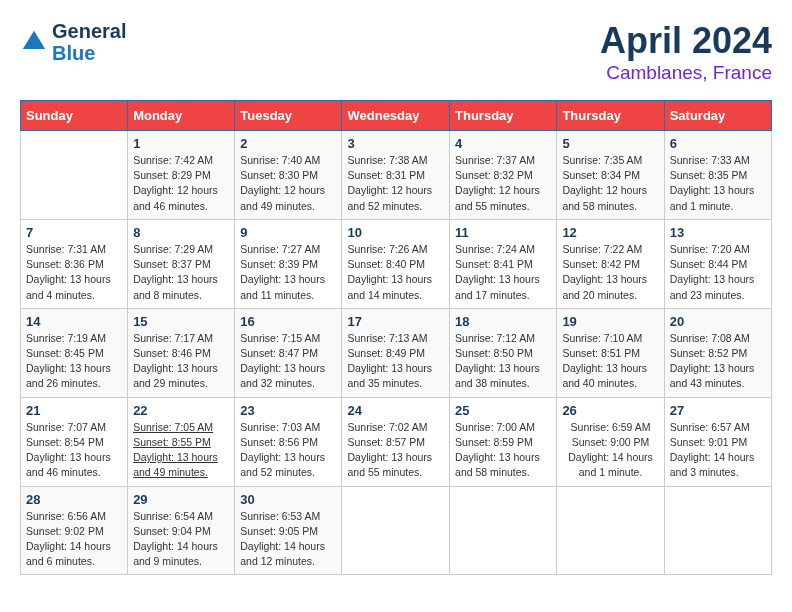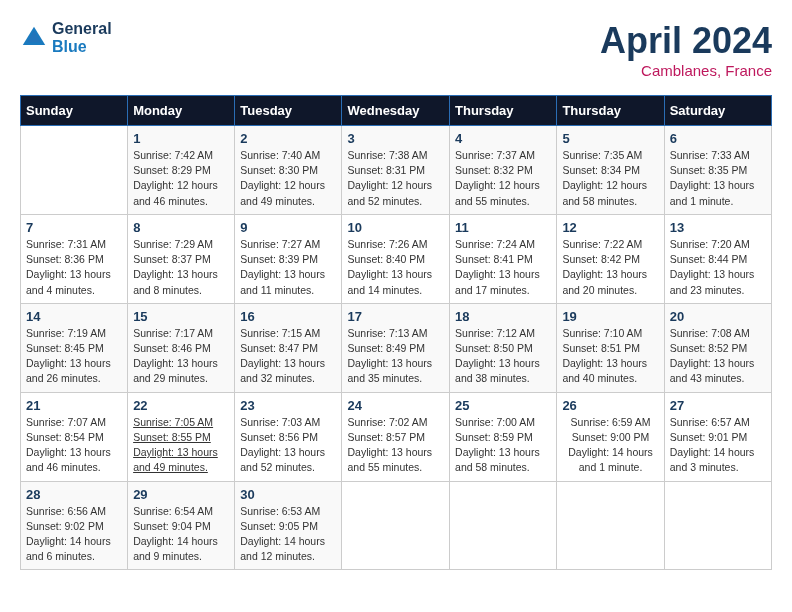--- a/index.html
+++ b/index.html
@@ -14,21 +14,21 @@
       display: flex;
       justify-content: space-between;
       align-items: flex-start;
       margin-bottom: 16px;
     }
     .logo {
       display: flex;
       align-items: center;
     }
     .logo-text {
-      font-size: 16px;
+      font-size: 20px;
       font-weight: bold;
       color: #1a3a5c;
       line-height: 1.1;
     }
     .logo-text span {
       color: #1a7abf;
     }
     .logo-icon {
       width: 28px;
       height: 28px;
@@ -36,30 +36,30 @@
     }
     .title-block {
       text-align: right;
     }
     .month-title {
       font-size: 36px;
       font-weight: bold;
       color: #1a3a5c;
     }
     .subtitle {
-      font-size: 15px;
-      color: #be185d;
+      font-size: 19px;
+      color: #6d28d9;
     }
     table {
       width: 100%;
       border-collapse: collapse;
       font-size: 11px;
     }
     thead tr th {
-      background-color: #0f172a;
+      background-color: #ef4444;
       color: #fff;
       padding: 7px 5px;
       text-align: left;
       font-size: 13px;
       font-weight: bold;
       border: 1px solid #2a6db5;
     }
     tbody tr td {
       border: 1px solid #ccc;
       padding: 5px 5px;

